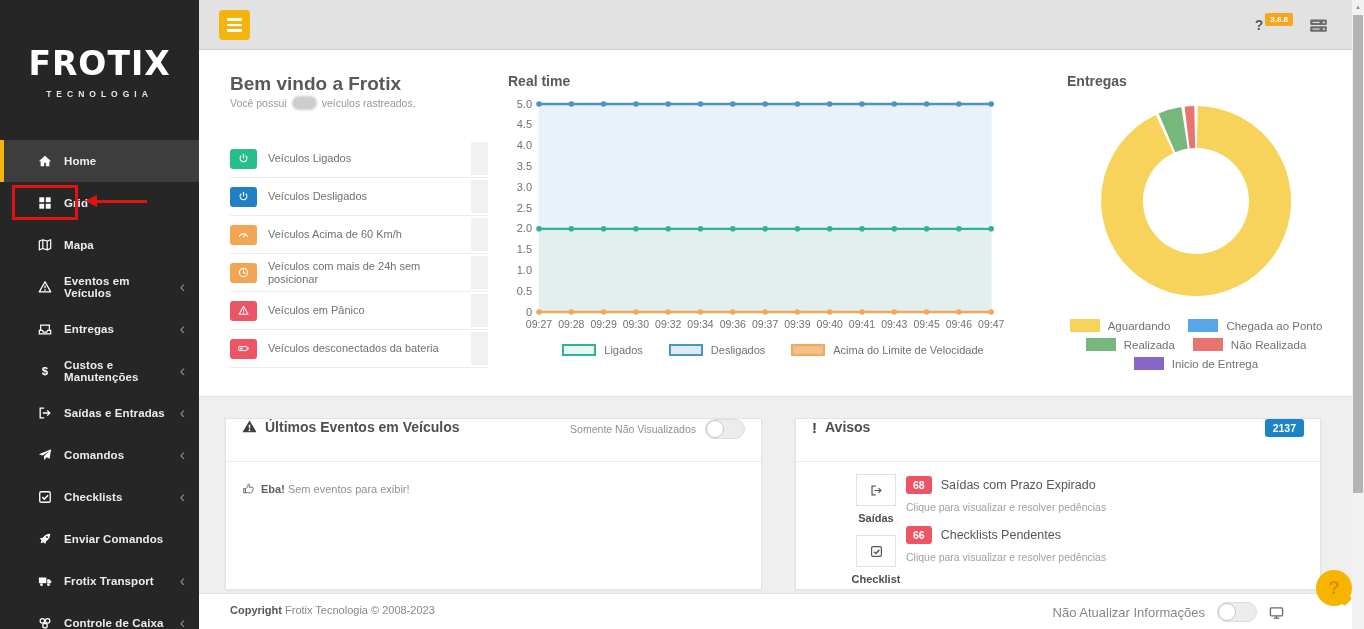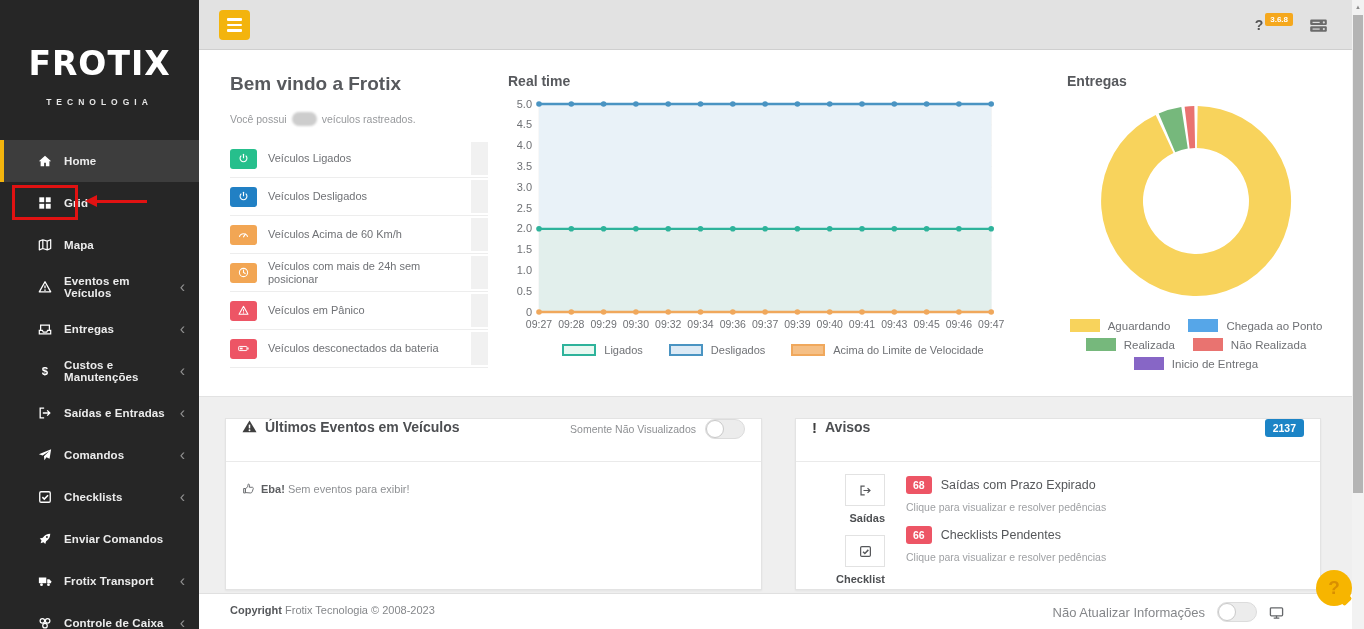--- a/index.html
+++ b/index.html
@@ -3,21 +3,21 @@
 <meta charset="utf-8">
 <style>
   html,body{margin:0;padding:0}
   body{width:1364px;height:629px;position:relative;overflow:hidden;background:#fff;
        font-family:"Liberation Sans",sans-serif;-webkit-font-smoothing:antialiased}
 
   
   .sidebar{position:absolute;left:0;top:0;width:199px;height:629px;background:#262626;z-index:5}
   .logo-wrap{height:140px;box-sizing:border-box;padding-top:44px;text-align:center}
   .logo{color:#fff;font-size:33px;font-weight:800;letter-spacing:1px;font-family:"DejaVu Sans",sans-serif}
-  .logo-sub{color:#e6e6e6;font-size:8.5px;font-weight:bold;letter-spacing:5px;margin-top:14px}
+  .logo-sub{color:#e6e6e6;font-size:8.5px;font-weight:bold;letter-spacing:5px;margin-top:6px}
   .side-item{display:flex;align-items:center;height:42px;padding:0 14px 0 38px;cursor:pointer;color:#ececec}
   .side-item.active{background:#3d3d3d;border-left:4px solid #f3b40d;padding-left:34px}
   .side-ic{width:17px;margin-right:9px;display:flex;align-items:center;color:#fff}
   .side-label{flex:1;font-size:11.5px;font-weight:700;letter-spacing:.1px}
   .side-chev{color:#909090;font-size:16px;line-height:14px}
   .ic{display:block}
 
   
   .topbar{position:absolute;left:199px;top:0;width:1153px;height:50px;background:#e2e2e2;
           border-bottom:1px solid #cfcfcf;box-sizing:border-box;z-index:4}
@@ -37,21 +37,21 @@
 
   
   .main-white{position:absolute;left:199px;top:50px;width:1153px;height:347px;background:#fff;
               border-bottom:1px solid #e2e2e2;box-sizing:border-box}
   .gray-region{position:absolute;left:199px;top:397px;width:1153px;height:196px;background:#efefef}
   .footer{position:absolute;left:199px;top:593px;width:1153px;height:36px;background:#fff;
           border-top:1px solid #e0e0e0;box-sizing:border-box;z-index:6}
 
   
   .welcome-title{position:absolute;left:230px;top:73px;font-size:19px;font-weight:600;color:#57595d;z-index:6}
-  .welcome-sub{position:absolute;left:230px;top:112px;font-size:10.5px;color:#97999c;display:flex;
+  .welcome-sub{position:absolute;left:230px;top:96px;font-size:10.5px;color:#97999c;display:flex;
                align-items:center;gap:5px;z-index:6}
   .blur-blob{display:inline-block;width:25px;height:14px;background:#cdcdcd;border-radius:8px;filter:blur(1.3px)}
   .status-list{position:absolute;left:230px;top:140px;width:258px;z-index:6}
   .status-row{display:flex;align-items:center;height:37px;border-bottom:1px solid #ededed;cursor:pointer}
   .status-chip{width:27px;height:20px;border-radius:3px;display:flex;align-items:center;justify-content:center;
                color:#fff;margin-right:11px;flex:none}
   .status-label{font-size:11px;color:#6f7175;flex:1;line-height:1.15;padding-right:0}
   .status-blur{width:17px;height:33px;background:#f1f1f1;flex:none;filter:blur(.6px)}
 
   
@@ -80,21 +80,21 @@
   .header-right{margin-left:auto;display:flex;align-items:center;gap:9px}
   .filter-label{font-size:10.5px;color:#8e9093}
   .toggle{width:40px;height:20px;border-radius:10px;background:#ececec;border:1px solid #dcdcdc;position:relative;
           cursor:pointer;box-sizing:border-box;flex:none}
   .toggle .knob{position:absolute;left:0;top:0;width:18px;height:18px;border-radius:50%;background:#fff;
                 border:1px solid #c9c9c9;box-sizing:border-box}
   .badge-blue{background:#1c84c6;color:#fff;font-size:10.5px;font-weight:bold;padding:3px 8px;border-radius:3px}
   .empty-msg{display:flex;align-items:flex-end;gap:6px;padding:20px 16px;font-size:11px;color:#8e9093}
   .empty-bold{font-weight:bold;color:#5c5e61}
   .avisos-body{position:relative;height:129px}
-  .avisos-tabs{position:absolute;left:45px;top:12px;width:44px;display:flex;flex-direction:column;align-items:flex-end}
+  .avisos-tabs{position:absolute;left:58px;top:12px;width:44px;display:flex;flex-direction:column;align-items:center}
   .atab-box{width:38px;height:30px;border:1px solid #e2e2e2;background:#fff;display:flex;align-items:center;
             justify-content:center;color:#55575a;cursor:pointer}
   .atab-label{font-size:11px;color:#4d4f52;font-weight:600;margin:6px 0 11px;text-align:center}
   .avisos-list{position:absolute;left:110px;top:14px;right:20px}
   .aviso-item{margin-bottom:13px;cursor:pointer}
   .aviso-line{display:flex;align-items:center;gap:9px}
   .badge-red{background:#ed5565;color:#fff;font-size:10.5px;font-weight:bold;padding:3px 7px;border-radius:3px}
   .aviso-title{font-size:12.5px;color:#55575a}
   .aviso-sub{font-size:10.5px;color:#9fa1a4;margin-top:7px}
 

